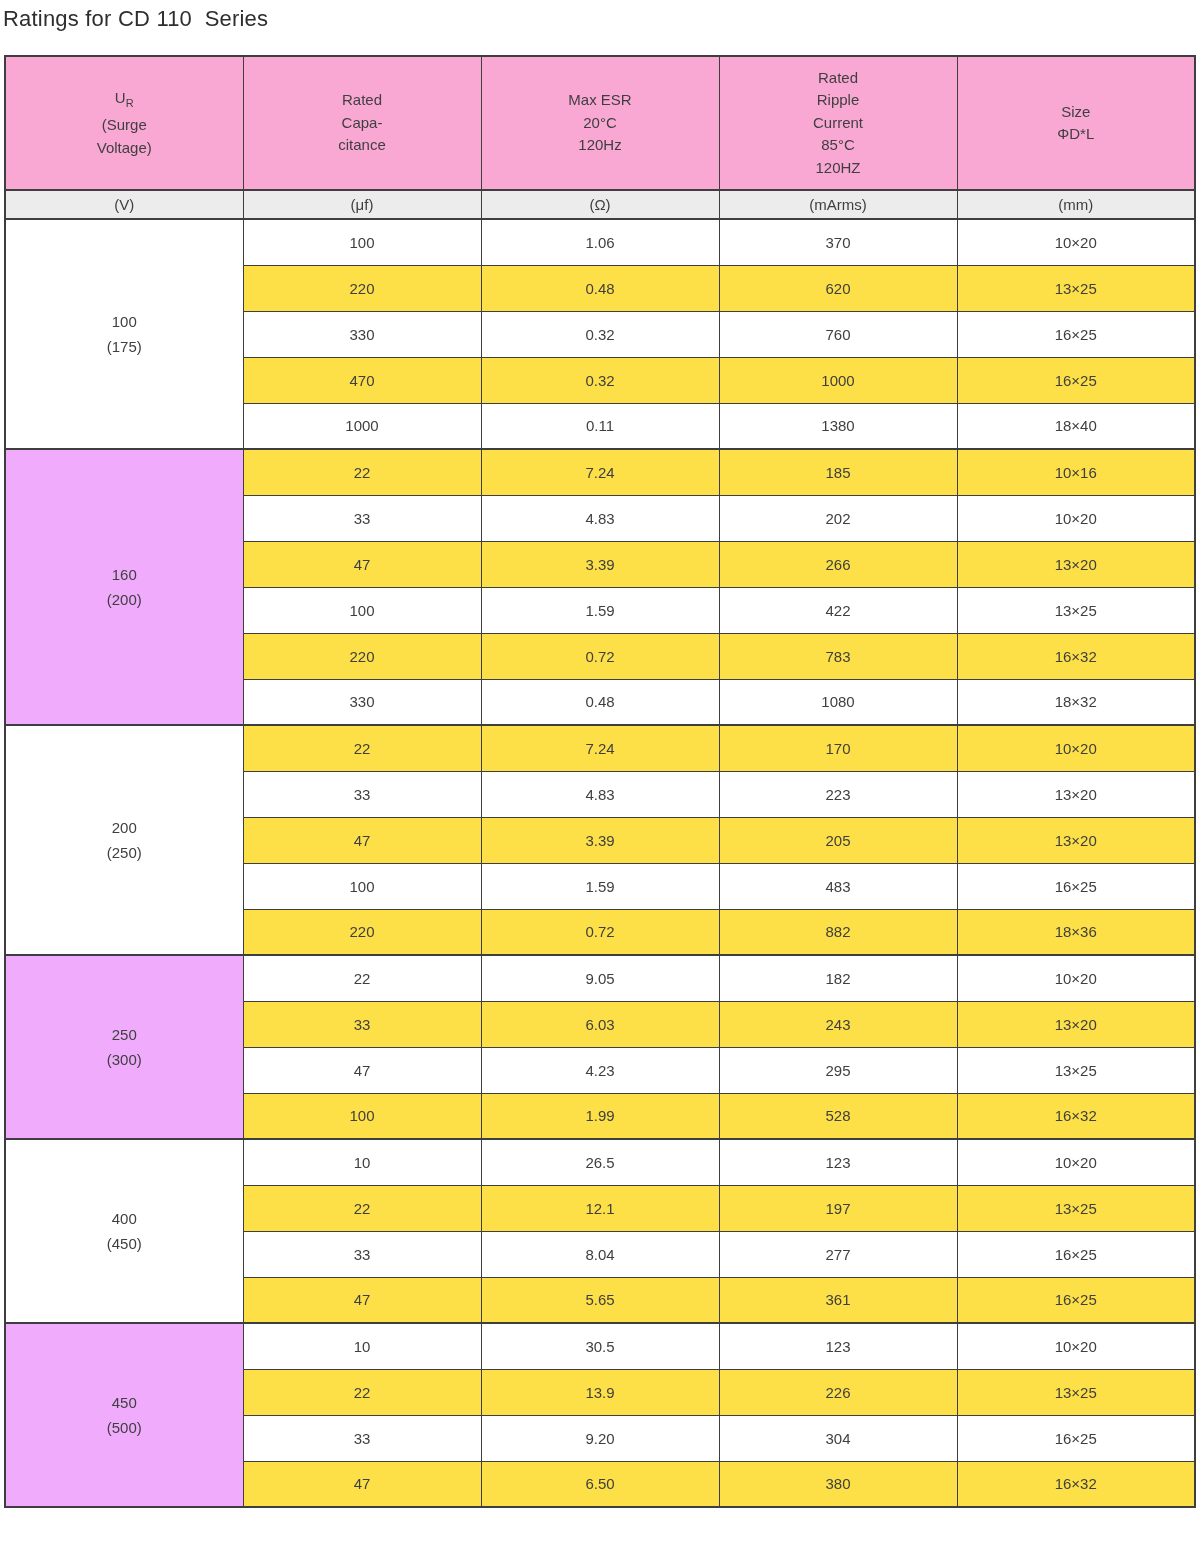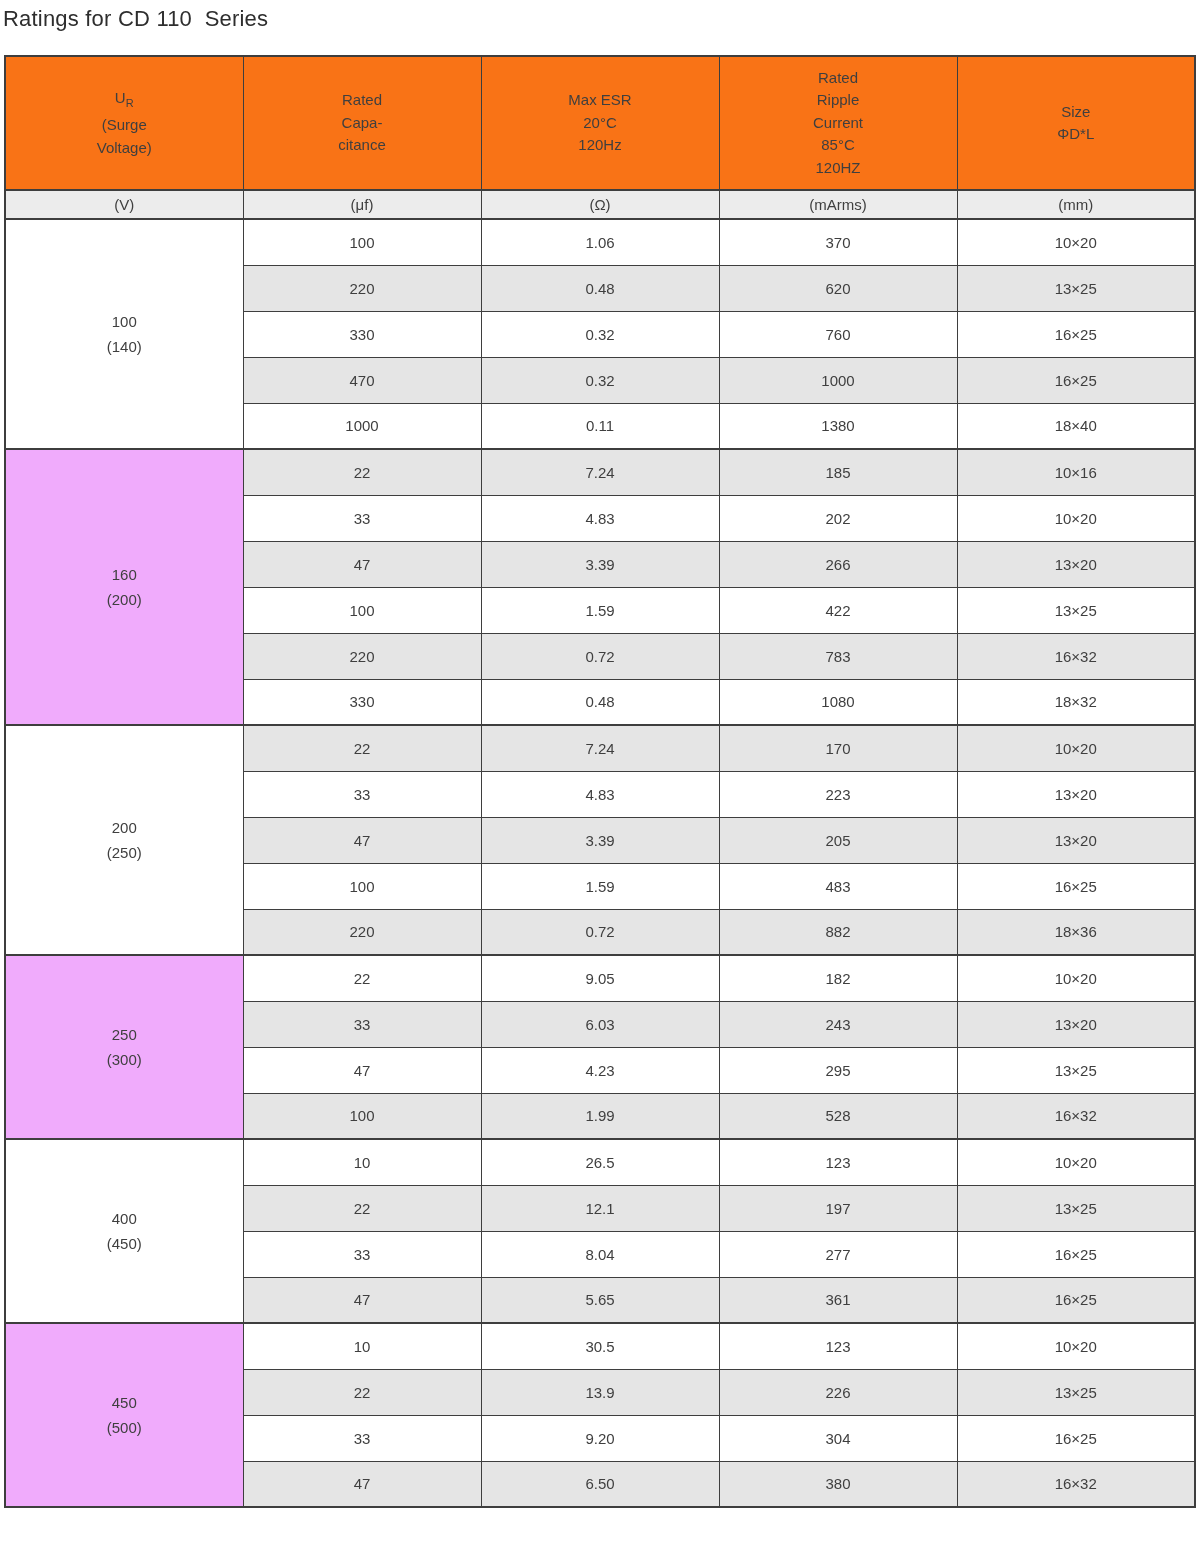--- a/index.html
+++ b/index.html
@@ -34,32 +34,32 @@
     border: 1px solid #3e3e3e;
     text-align: center;
     vertical-align: middle;
     font-weight: 400;
     font-size: 15px;
     color: #3f3f3f;
     padding: 0;
   }
   thead th.th-main {
     height: 134px;
-    background: #f97316;
+    background: #f9a8d4;
   }
   thead th.th-main .hline { display: block; line-height: 22.5px; }
   thead tr.units-row th {
     height: 29px;
     background: #ececec;
     border-top: 2px solid #3e3e3e;
     border-bottom: 2px solid #3e3e3e;
   }
   sub { font-size: 11px; }
   tbody td { height: 46px; background: #ffffff; }
-  tbody tr.row-gray td { background: #e5e5e5; }
+  tbody tr.row-gray td { background: #fde047; }
   tbody tr.group-start td { border-top: 2px solid #3e3e3e; }
   td.group-cell .hline { display: block; line-height: 25px; }
   td.group-cell.group-white { background: #ffffff; }
   td.group-cell.group-gray { background: #f0abfc; }
 </style>
 </head>
 <body>
 
 <div class="page">
   <h1 class="page-title">Ratings for CD 110  Series</h1>
@@ -106,21 +106,21 @@
         <th>(μf)</th>
         <th>(Ω)</th>
         <th>(mArms)</th>
         <th>(mm)</th>
       </tr>
     </thead>
     <tbody id="table-body">
         <tr class="row-white group-start">
           <td rowspan="5" class="group-cell group-white">
             <span class="hline">100</span>
-            <span class="hline">(140)</span>
+            <span class="hline">(175)</span>
           </td>
           <td>100</td>
           <td>1.06</td>
           <td>370</td>
           <td>10×20</td>
         </tr>
         <tr class="row-gray">
           <td>220</td>
           <td>0.48</td>
           <td>620</td>

